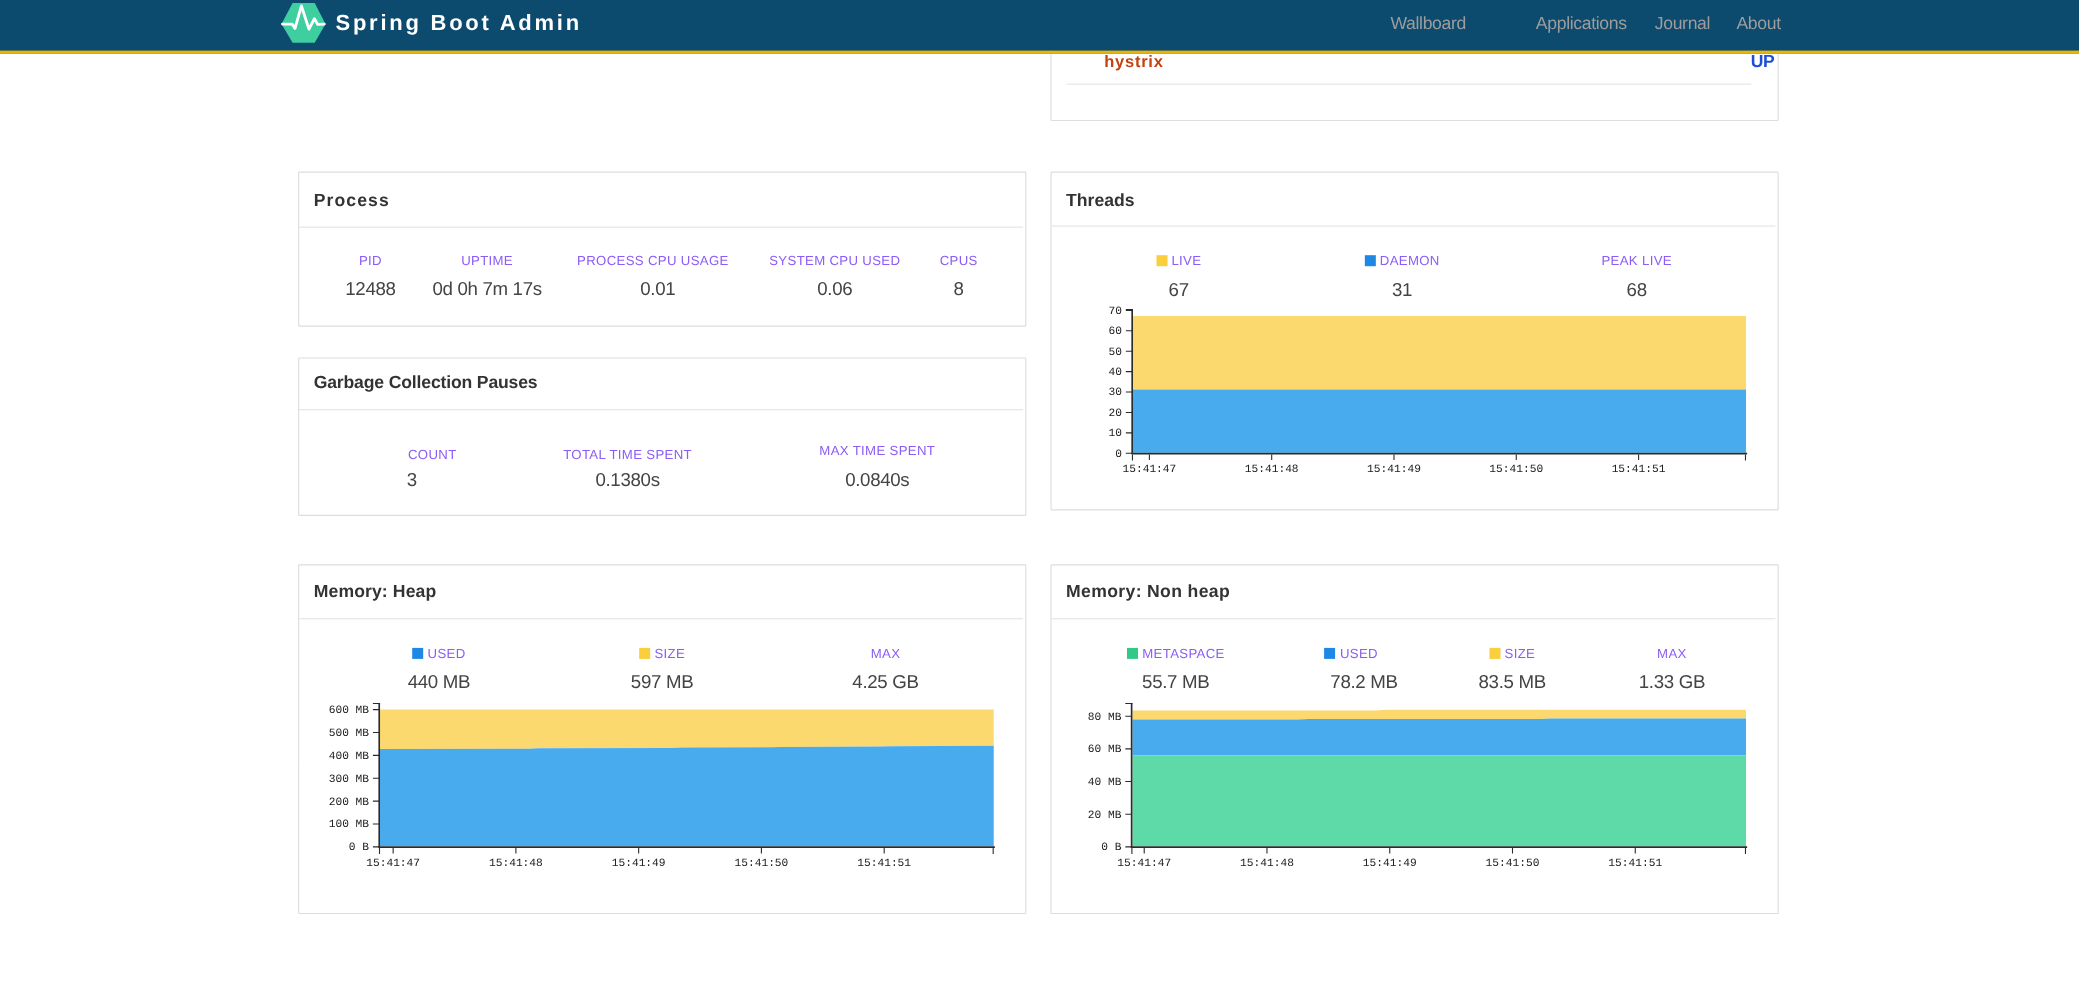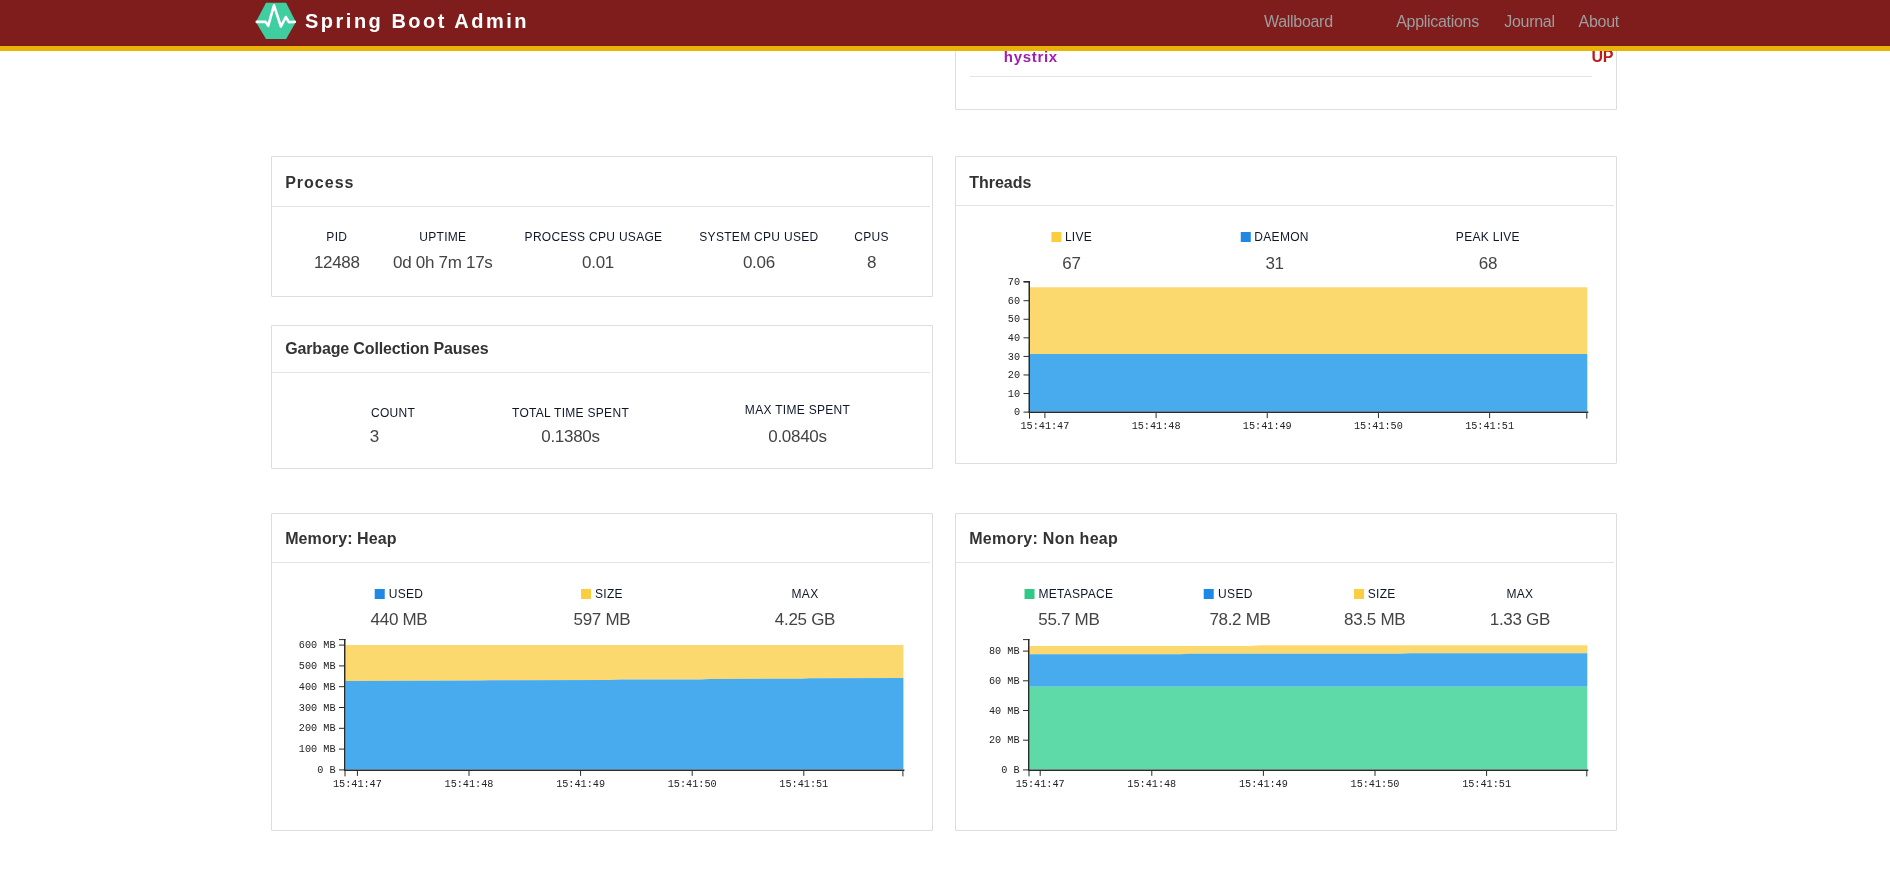--- a/index.html
+++ b/index.html
@@ -1,27 +1,27 @@
 <!DOCTYPE html>
 <html><head>
 <meta charset="utf-8">
 <style>
 * { margin:0; padding:0; }
 html,body { width:1890px; height:892px; background:#fff; font-family:"Liberation Sans", sans-serif; position:relative; overflow:hidden; }
-.navbar { position:absolute; left:0; top:0; width:100%; height:46px; background:#7f1d1d; border-bottom:5px solid #eab308; z-index:50; }
+.navbar { position:absolute; left:0; top:0; width:100%; height:46px; background:#0c4a6e; border-bottom:3px solid #eab308; z-index:50; }
 .brand { position:absolute; left:255px; top:0px; }
 .brandtext { position:absolute; left:305px; top:10.7px; color:#fff; font-size:20px; font-weight:bold; letter-spacing:2.5px; white-space:nowrap; line-height:20px; }
 .navlink { position:absolute; top:13.9px; color:#9d9d9d; font-size:16px; letter-spacing:-0.3px; white-space:nowrap; line-height:16px; }
 .panel { position:absolute; background:#fff; border:1px solid #ddd; border-radius:1px; }
 .ptitle { position:absolute; font-size:16px; font-weight:bold; color:#333; white-space:nowrap; line-height:16px; }
 .hborder { position:absolute; height:1px; background:#e3e3e3; }
-.htxt { position:absolute; font-size:15px; font-weight:bold; color:#a21caf; line-height:16px; }
-.uptxt { position:absolute; font-size:16px; font-weight:bold; color:#b91c1c; line-height:17px; letter-spacing:-0.5px;padding-left:33px; }
+.htxt { position:absolute; font-size:15px; font-weight:bold; color:#c2410c; line-height:16px; }
+.uptxt { position:absolute; font-size:16px; font-weight:bold; color:#1d4ed8; line-height:17px; letter-spacing:-0.5px;padding-left:33px; }
 .metric { position:absolute; transform:translateX(-50%); text-align:center; white-space:nowrap; }
-.lbl { font-size:12px; color:#0f172a; letter-spacing:0.3px; line-height:13px; }
+.lbl { font-size:12px; color:#8b5cf6; letter-spacing:0.3px; line-height:13px; }
 .val { font-size:17px; color:#444; letter-spacing:-0.3px; line-height:18px; }
 .sq { display:inline-block; width:10px; height:10px; margin-right:4px; position:relative; top:0.5px; }
 </style>
 </head>
 <body>
 <div class="navbar">
 <svg class="brand" width="42" height="42" viewBox="0 0 42 42">
   <polygon points="0.9,21.9 11,2.8 31.1,2.8 40.9,21.9 31.1,38.9 11,38.9" fill="#3ece9f"></polygon>
   <polyline points="1.8,21.9 10.6,21.9 13.2,25.8 19,5.4 25.9,26.5 30.8,17 33.9,22.2 39.8,21.9" fill="none" stroke="#fff" stroke-width="2.6" stroke-linejoin="round" stroke-linecap="round"></polyline>
 </svg>

